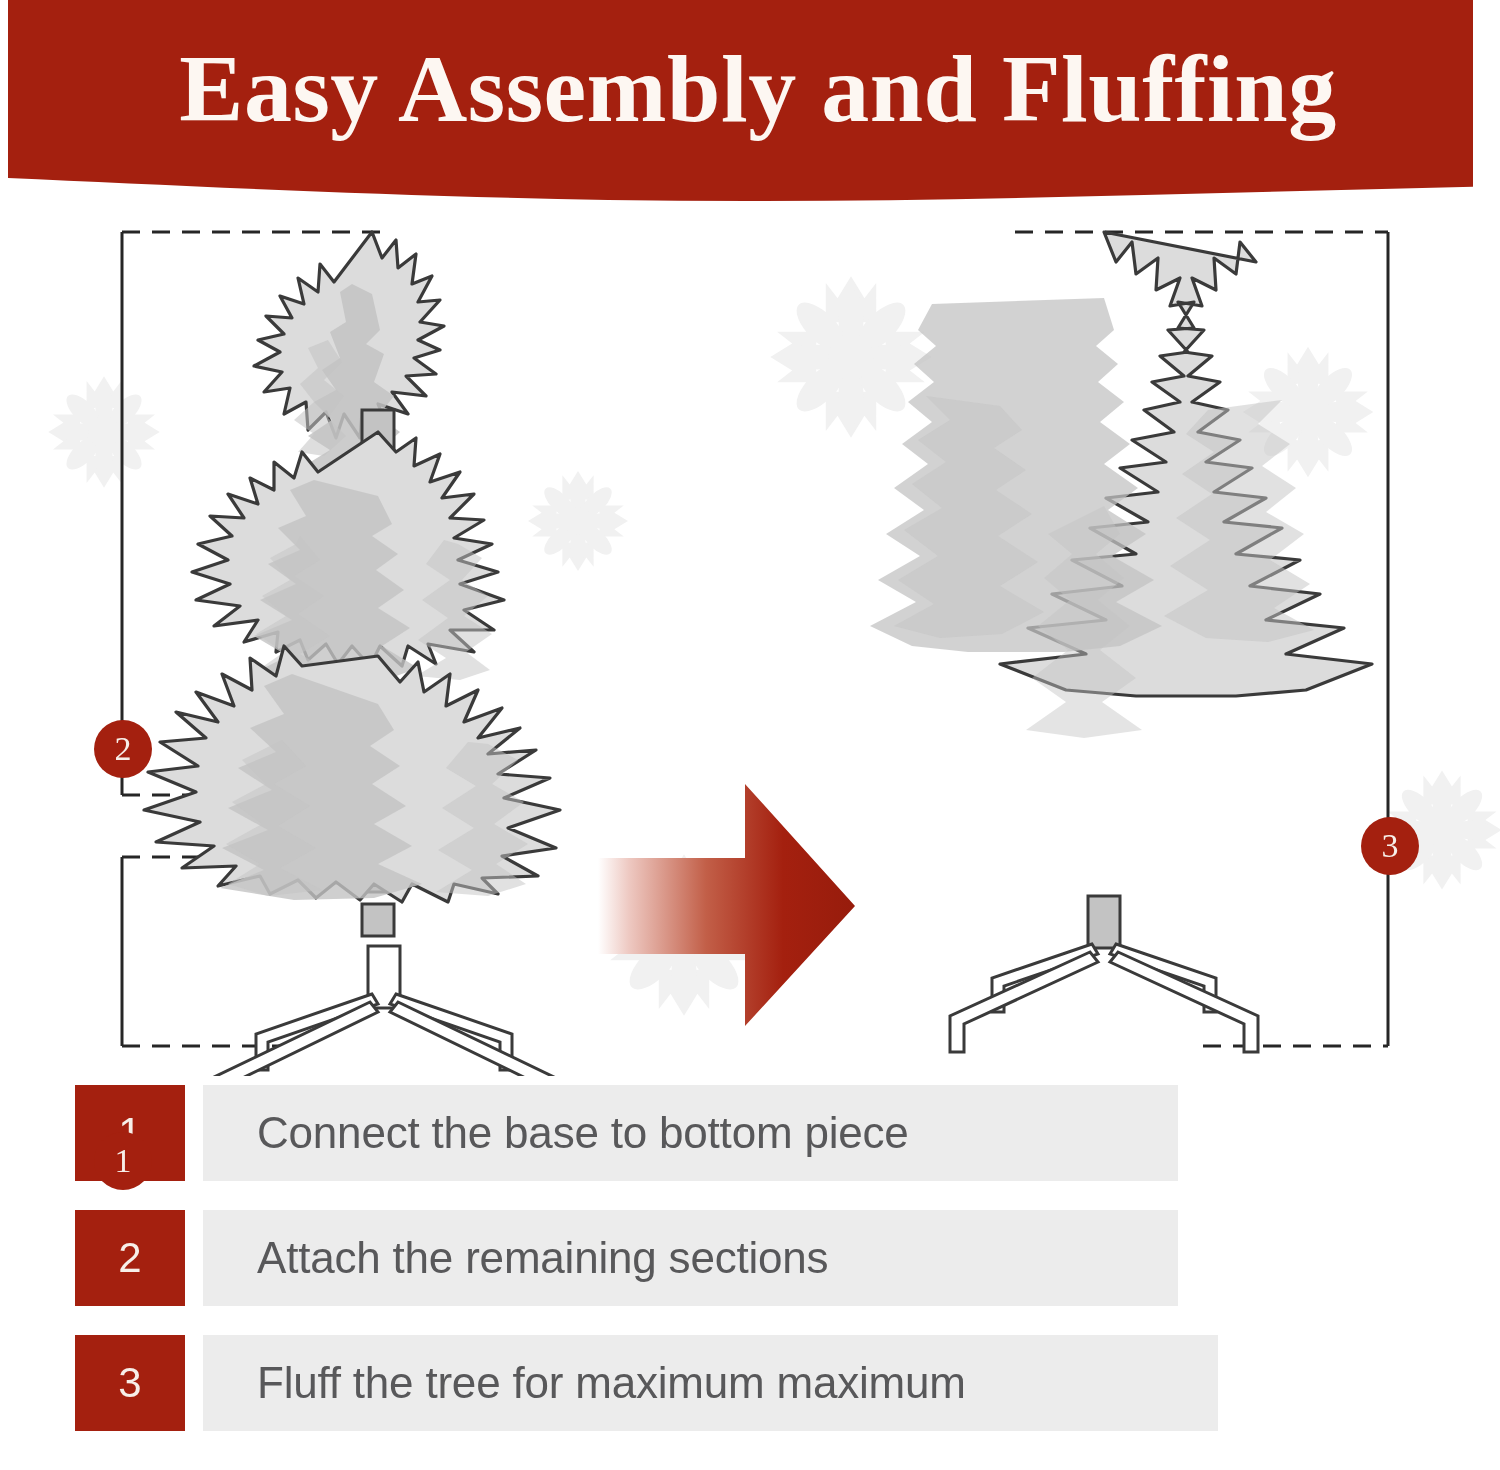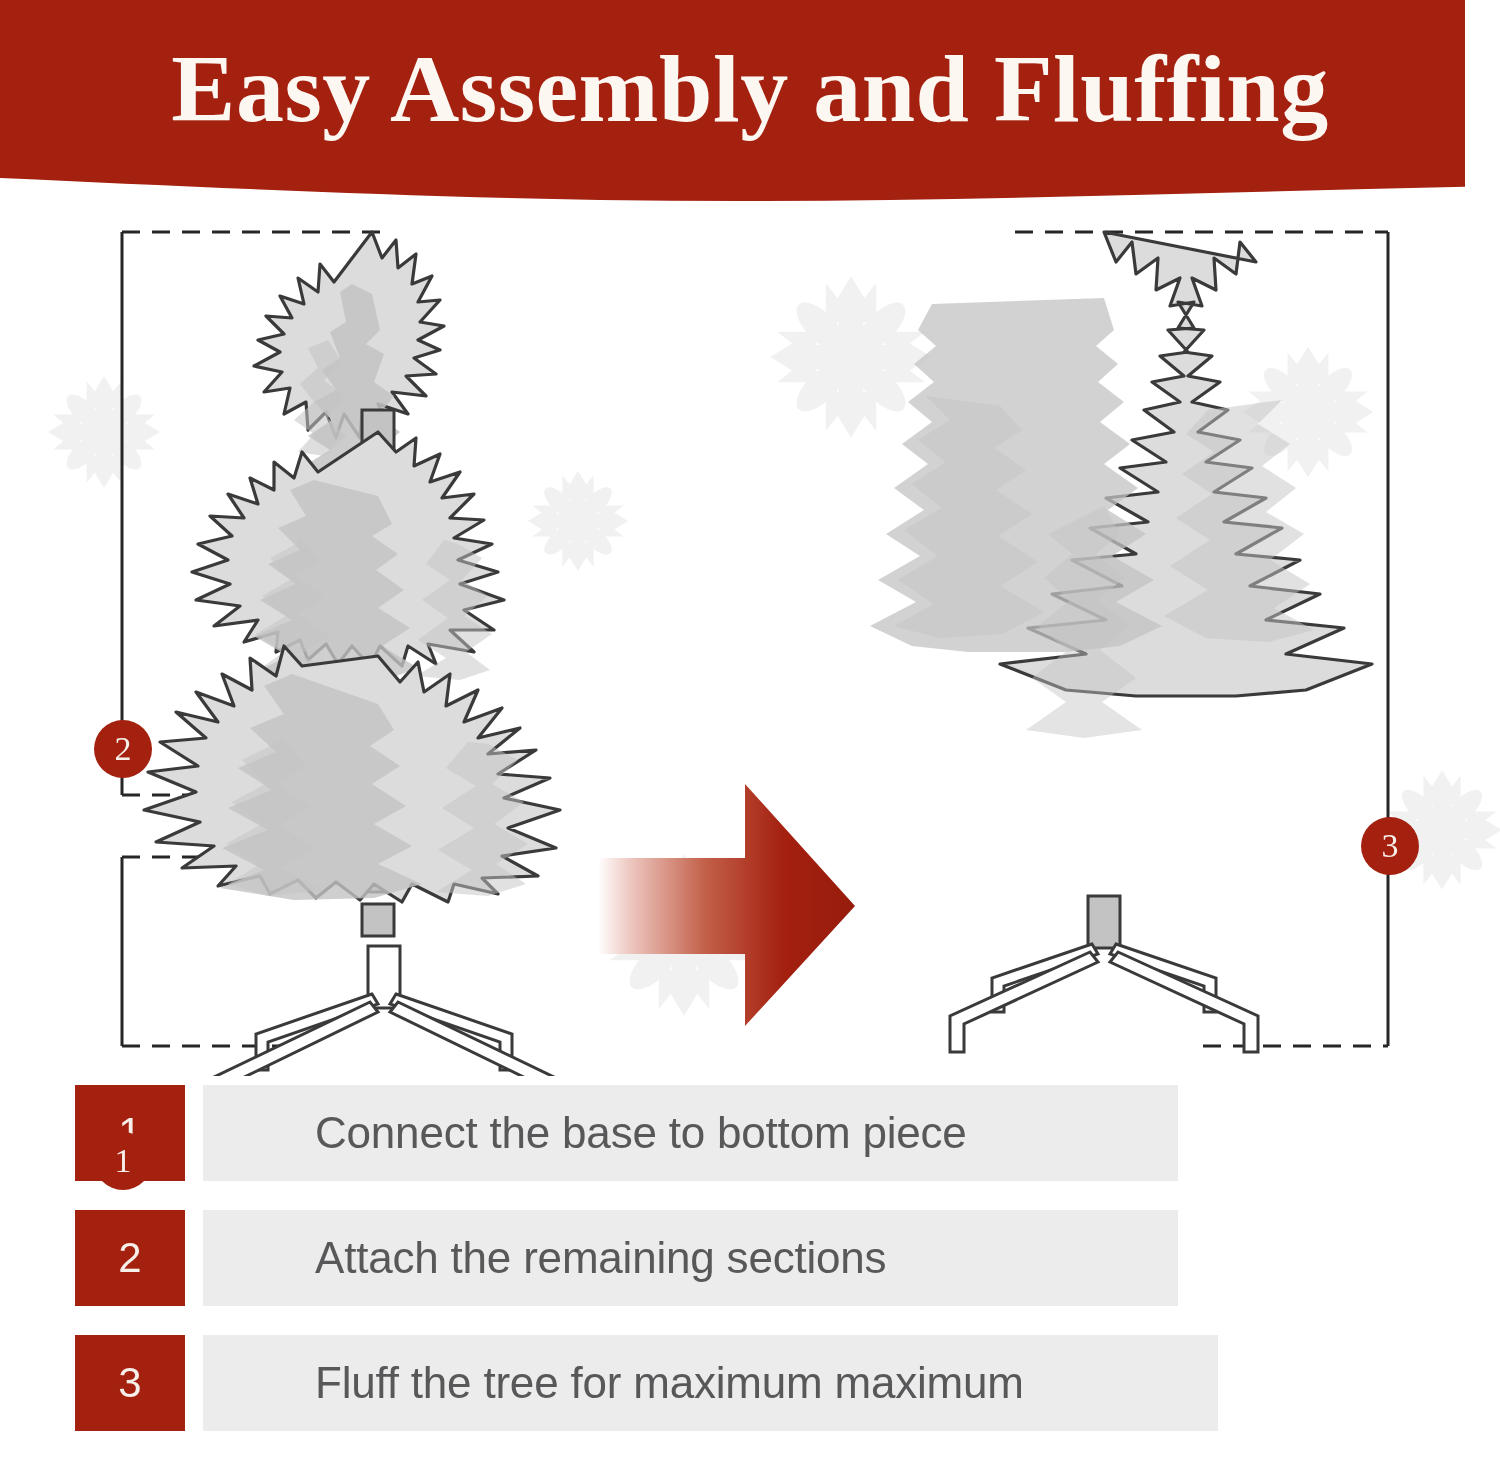--- a/index.html
+++ b/index.html
@@ -7,21 +7,21 @@
     width:1500px;height:1470px;
     background:#ffffff;
     font-family:"Liberation Sans", sans-serif;
     overflow:hidden;
     position:relative;
   }
   #root{position:relative;width:1500px;height:1470px;}
 
   
   .header-band{
-    position:absolute;left:0;top:0;width:1465px;height:206px;
+    position:absolute;left:8px;top:0;width:1465px;height:206px;
     overflow:hidden;
   }
   .header-band svg{position:absolute;left:0;top:0;}
   .header-title{
     position:absolute;left:0;top:34px;width:1500px;
     text-align:center;
     font-family:"Liberation Serif", serif;
     font-weight:700;
     font-size:96px;
     line-height:110px;
@@ -69,21 +69,21 @@
     color:#f7efe9;
     display:flex;align-items:center;justify-content:center;
     font-family:"Liberation Sans", sans-serif;
     font-size:42px;
     line-height:1;
   }
   .legend-text-bar{
     flex:1;
     background:#ececec;
     display:flex;align-items:center;
-    padding-left:112px;
+    padding-left:54px;
     box-sizing:border-box;
     margin-left:18px;
     color:#58585a;
     font-family:"Liberation Sans", sans-serif;
     font-size:44px;
     line-height:1;
     letter-spacing:-0.2px;
   }
   .legend-row:nth-child(1) .legend-text-bar{margin-right:322px;}
   .legend-row:nth-child(2) .legend-text-bar{margin-right:322px;}

